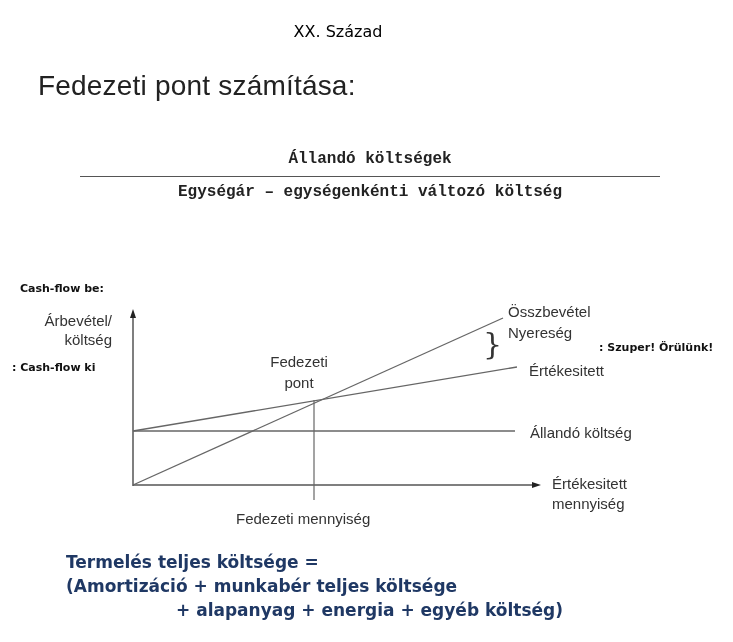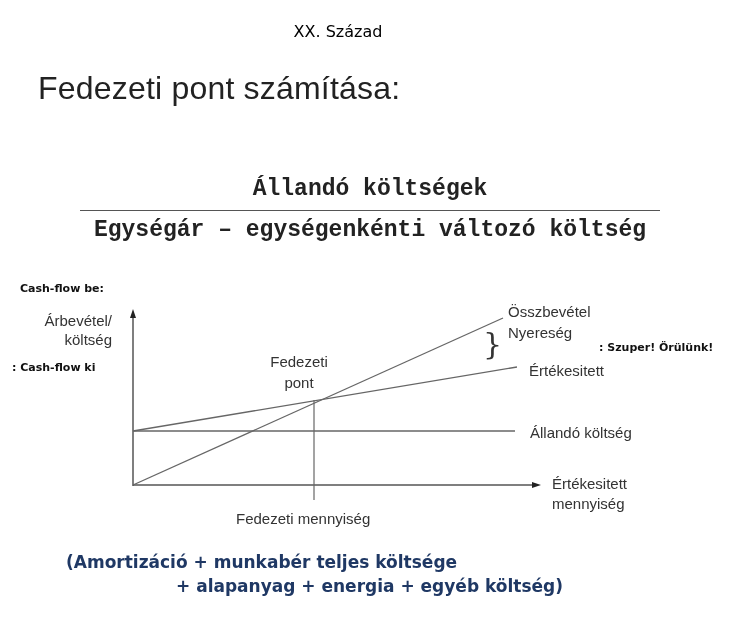--- a/index.html
+++ b/index.html
@@ -1,20 +1,20 @@
 <!DOCTYPE html>
 <html><head>
 <meta charset="utf-8">
 <style>
   html, body { margin:0; padding:0; background:#ffffff; }
   body { width:733px; height:642px; position:relative; overflow:hidden; font-family:"Liberation Sans", sans-serif; }
   .abs { position:absolute; white-space:nowrap; }
   .header { top:22px; left:0; width:676px; text-align:center; font-family:"DejaVu Sans", sans-serif; font-size:16px; color:#000; }
-  .title { top:70px; left:38px; font-size:32px; color:#222; letter-spacing:0.2px; }
-  .formula { top:150px; left:80px; width:580px; text-align:center; font-family:"Liberation Mono", monospace; font-weight:bold; color:#222; font-size:23px;margin-top:26px; }
+  .title { top:70px; left:38px; font-size:28px; color:#222; letter-spacing:0.2px; }
+  .formula { top:150px; left:80px; width:580px; text-align:center; font-family:"Liberation Mono", monospace; font-weight:bold; color:#222; font-size:16px; }
   .formula .num { padding-bottom:4px; }
   .formula .bar { height:1px; background:#555; margin:4px 0 6px 0; }
   .note { font-family:"DejaVu Sans", sans-serif; font-weight:bold; font-size:11px; color:#111;text-align:center; }
   .lbl { font-size:15px; color:#333; }
   .footer { top:550px; left:66px; font-family:"DejaVu Sans", sans-serif; font-weight:bold; font-size:17px; color:#1f3864; line-height:24px; }
   .footer .indent { padding-left:110px; }
   svg { position:absolute; left:0; top:0; }
 </style>
 </head>
 <body>
@@ -63,15 +63,16 @@
 <div class="abs note" style="top:341px;left:599px;">: Szuper! Örülünk!</div>
 <div class="abs lbl" style="top:362px;left:529px;">Értékesitett</div>
 <div class="abs lbl" style="top:424px;left:530px;">Állandó költség</div>
 <div class="abs lbl" style="top:474px;left:552px;line-height:20px;">
   <div>Értékesitett</div>
   <div>mennyiség</div>
 </div>
 <div class="abs lbl" style="top:510px;left:236px;">Fedezeti mennyiség</div>
 
 <div class="abs footer">
+  <div>Termelés teljes költsége =</div>
   <div>(Amortizáció + munkabér teljes költsége</div>
   <div class="indent">+ alapanyag + energia + egyéb költség)</div>
 </div>
 
 </body></html>

